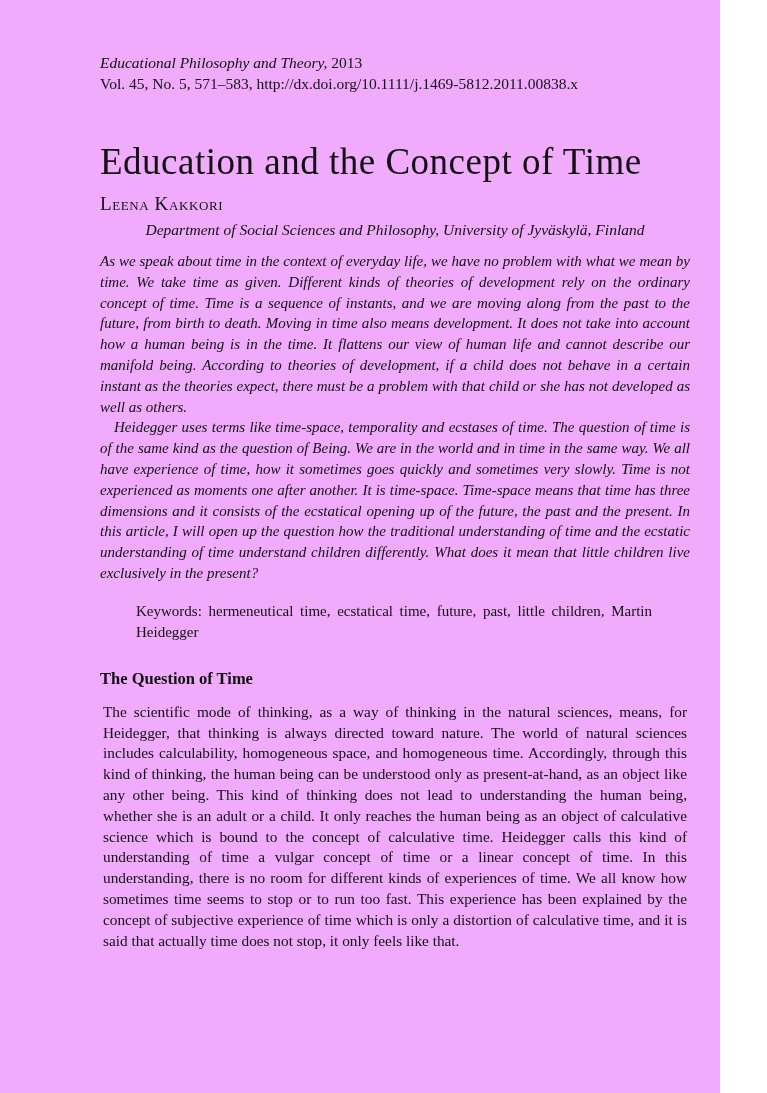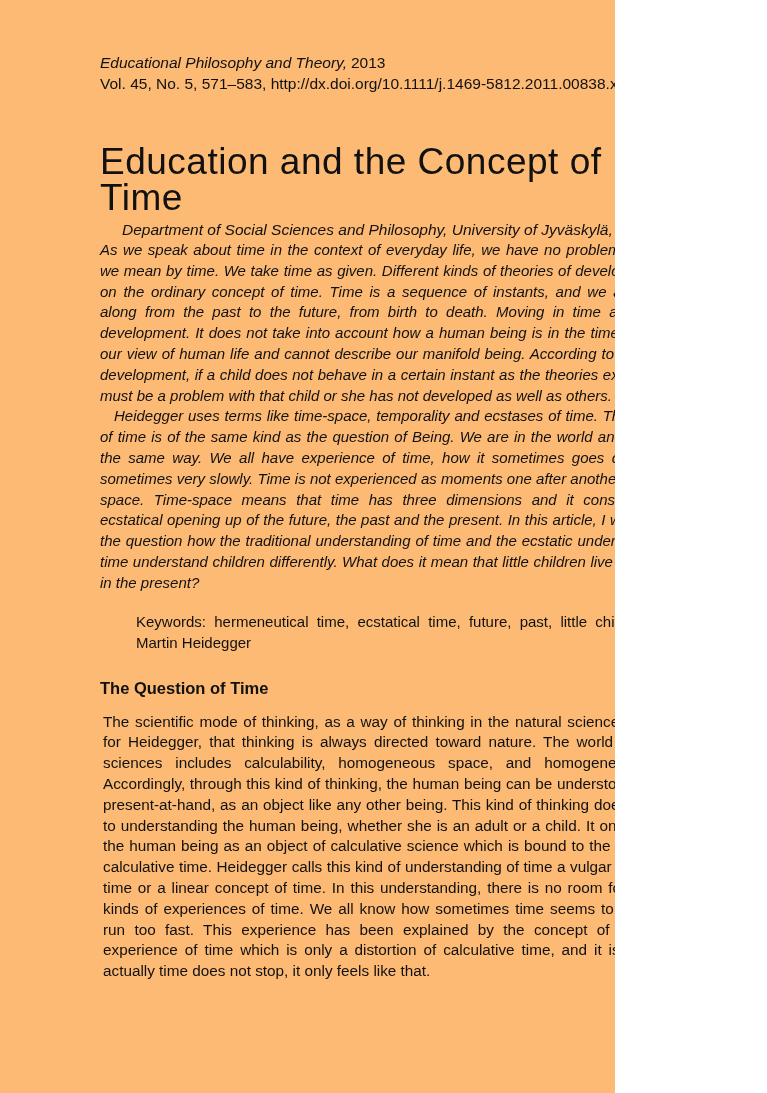--- a/index.html
+++ b/index.html
@@ -2,25 +2,25 @@
 <html><head>
 <meta charset="utf-8">
 <style>
   html, body {
     margin: 0;
     padding: 0;
     background: #ffffff;
   }
   .page {
     position: relative;
-    width: 615px;
+    width: 720px;
     height: 1093px;
-    background: #fdba74;
+    background: #f0abfc;
     color: #111111;
-    font-family: Liberation Sans, sans-serif;
+    font-family: Liberation Serif, serif;
     overflow: hidden;
   }
   .content {
     position: absolute;
     left: 100px;
     top: 0;
     width: 590px;
   }
   .journal-header {
     margin-top: 52px;
@@ -62,20 +62,21 @@
     line-height: 20px;
   }
   .abstract-para {
     margin: 0;
     font-size: 15px;
     font-style: italic;
     line-height: 20.8px;
     text-align: justify;
   }
   .abstract-para.first {
+    margin-top: 11px;
   }
   .abstract-para.indent {
     text-indent: 14px;
   }
   .keywords {
     margin-top: 17px;
     margin-left: 36px;
     margin-right: 38px;
     font-size: 15px;
     line-height: 21px;
@@ -111,20 +112,21 @@
 
     <div class="journal-header">
       <div>
         <span class="journal-name">Educational Philosophy and Theory,</span><span class="journal-year">2013</span>
       </div>
       <div class="journal-volume">Vol. 45, No. 5, 571–583, http://dx.doi.org/10.1111/j.1469-5812.2011.00838.x</div>
     </div>
 
     <h1 class="article-title">Education and the Concept of Time</h1>
 
+    <div class="author-name">Leena Kakkori</div>
 
     <div class="affiliation">Department of Social Sciences and Philosophy, University of Jyväskylä, Finland</div>
 
 
     <p class="abstract-para first">As we speak about time in the context of everyday life, we have no problem with what we mean by time. We take time as given. Different kinds of theories of development rely on the ordinary concept of time. Time is a sequence of instants, and we are moving along from the past to the future, from birth to death. Moving in time also means development. It does not take into account how a human being is in the time. It flattens our view of human life and cannot describe our manifold being. According to theories of development, if a child does not behave in a certain instant as the theories expect, there must be a problem with that child or she has not developed as well as others.</p>
     <p class="abstract-para indent">Heidegger uses terms like time-space, temporality and ecstases of time. The question of time is of the same kind as the question of Being. We are in the world and in time in the same way. We all have experience of time, how it sometimes goes quickly and sometimes very slowly. Time is not experienced as moments one after another. It is time-space. Time-space means that time has three dimensions and it consists of the ecstatical opening up of the future, the past and the present. In this article, I will open up the question how the traditional understanding of time and the ecstatic understanding of time understand children differently. What does it mean that little children live exclusively in the present?</p>
 
     <div class="keywords">Keywords: hermeneutical time, ecstatical time, future, past, little children, Martin Heidegger</div>
 
     <div class="section-heading">The Question of Time</div>

